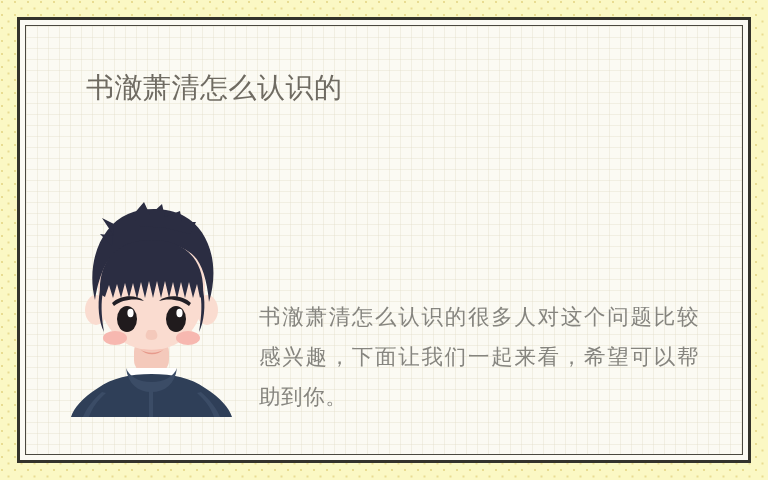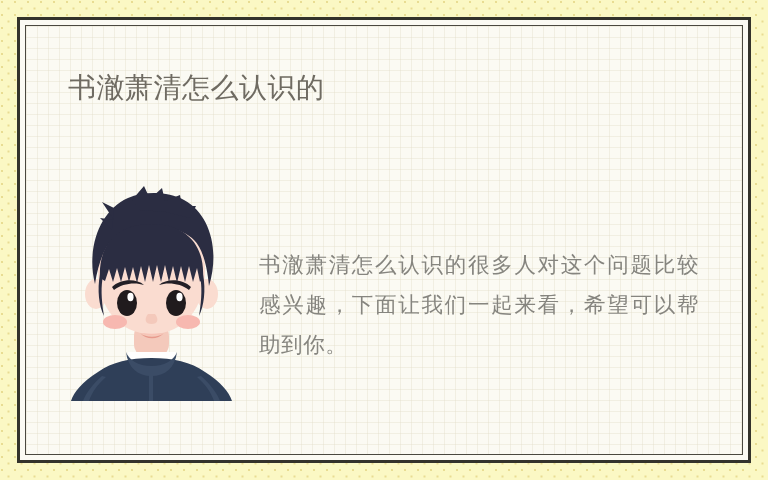--- a/index.html
+++ b/index.html
@@ -52,38 +52,38 @@
     background-image:
       linear-gradient(to right, rgba(225,222,200,0.40) 1px, transparent 1px),
       linear-gradient(to bottom, rgba(225,222,200,0.40) 1px, transparent 1px);
     background-size: 11px 11px;
     overflow: hidden;
   }
 
   
   #title {
     position: absolute;
-    left: 42px;
+    left: 60px;
     top: 45px;
     font-size: 28px;
     line-height: 34px;
     letter-spacing: 0.5px;
     color: #6f6b62;
     white-space: nowrap;
     font-family: "Liberation Sans", "DejaVu Sans", sans-serif;
   }
 
   
   #content-row {
     position: absolute;
     left: 0;
-    top: 160px;
+    top: 176px;
     width: 100%;
     display: flex;
-    align-items: center;
+    align-items: flex-end;
   }
 
   #avatar-wrap {
     width: 175px;
     margin-left: 38px;
     flex: none;
     display: flex;
     justify-content: center;
   }
   #avatar-svg { display: block; }

